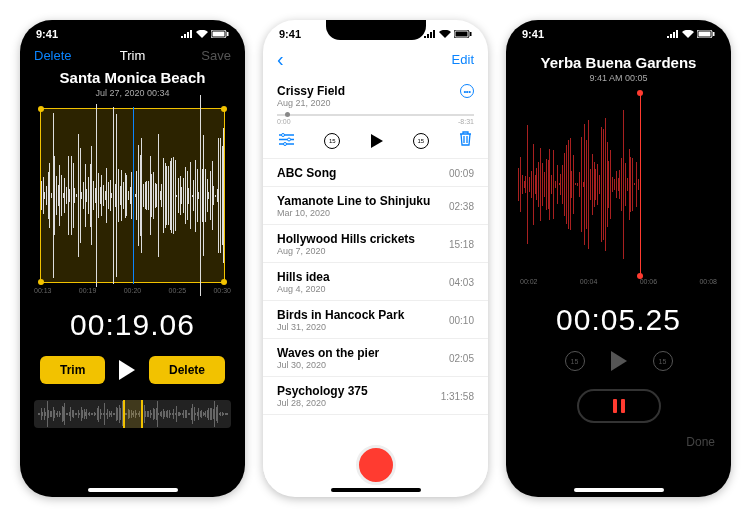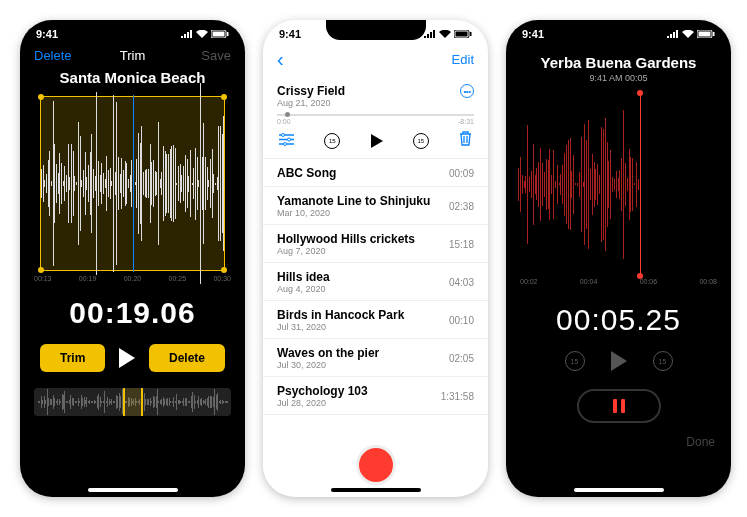--- a/index.html
+++ b/index.html
@@ -40,21 +40,21 @@
   }
   .wf-sel {
     position: absolute; top: 0; left: 10px; right: 10px; bottom: 0;
     border: 1px solid #f2c200; background: rgba(242,194,0,.18);
     display: flex; align-items: center; justify-content: center; padding: 8px 0;
   }
   .wf-handle { position:absolute; width:6px; height:6px; background:#f2c200; border-radius:50%; }
   .wf-pointer { position:absolute; left:50%; top:-2px; bottom:-2px; width:1px; background:#0a84ff; }
   .bars { display:flex; align-items:center; gap:1px; height:100%; width:100%; justify-content:center; }
   .ticks { display:flex; justify-content:space-between; padding:0 14px; font-size:7px; color:#666; margin-top:4px; }
-  .big-time { text-align:center; font-size:30px; font-weight:700; color:#fff; margin-top:14px; letter-spacing:1px; }
+  .big-time { text-align:center; font-size:30px; font-weight:400; color:#fff; margin-top:14px; letter-spacing:1px; }
   .btn-row { display:flex; align-items:center; justify-content:space-between; padding:14px 20px; }
   .ybtn { background:#f2c200; color:#000; font-size:12px; font-weight:600; border:none; border-radius:6px; padding:7px 20px; }
   .playbtn { width:0; height:0; border-left:16px solid #fff; border-top:10px solid transparent; border-bottom:10px solid transparent; }
   .strip { margin:2px 14px 10px; height:28px; background:#222; border-radius:4px; position:relative; overflow:hidden; display:flex; align-items:center; }
   .strip-sel { position:absolute; left:45%; width:20px; height:100%; border-left:2.5px solid #f2c200; border-right:2.5px solid #f2c200; background:rgba(242,194,0,.15); }
   .home-ind { position:absolute; bottom:5px; left:50%; transform:translateX(-50%); width:90px; height:4px; border-radius:2px; }
   .dark .home-ind { background:#fff; }
   .light .home-ind { background:#000; }
 
   
@@ -117,20 +117,21 @@
         </svg>
     </span>
   </div>
   <div class="nav-bar">
     <span class="link-blue">Delete</span>
     <span class="center">Trim</span>
     <span class="dim">Save</span>
   </div>
   <div class="p1-title">
     <div class="name">Santa Monica Beach</div>
+    <div class="sub">Jul 27, 2020   00:34</div>
   </div>
   <div class="waveform-box">
     <div class="wf-sel">
       <div class="wf-handle" style="top:-3px;left:-3px"></div>
         <div class="wf-handle" style="top:-3px;right:-3px"></div>
       <div class="wf-handle" style="bottom:-3px;left:-3px"></div>
         <div class="wf-handle" style="bottom:-3px;right:-3px"></div>
       <div class="bars" id="wf1">
           <div style="width: 1px; height: 29.4249px; background: rgb(221, 221, 221);"></div>
           <div style="width: 1px; height: 36.5348px; background: rgb(221, 221, 221);"></div>
@@ -483,21 +484,21 @@
         <div class="title">Birds in Hancock Park</div>
                  <div class="date">Jul 31, 2020</div>
                  <div class="dur">00:10</div>
       </div>
       <div class="rec-item">
         <div class="title">Waves on the pier</div>
                  <div class="date">Jul 30, 2020</div>
                  <div class="dur">02:05</div>
       </div>
       <div class="rec-item">
-        <div class="title">Psychology 103</div>
+        <div class="title">Psychology 375</div>
                  <div class="date">Jul 28, 2020</div>
                  <div class="dur">1:31:58</div>
       </div>
     </div>
 
   <div class="rec-btn-wrap">
     <div class="rec-btn"></div>
   </div>
   <div class="home-ind"></div>
 </div>

